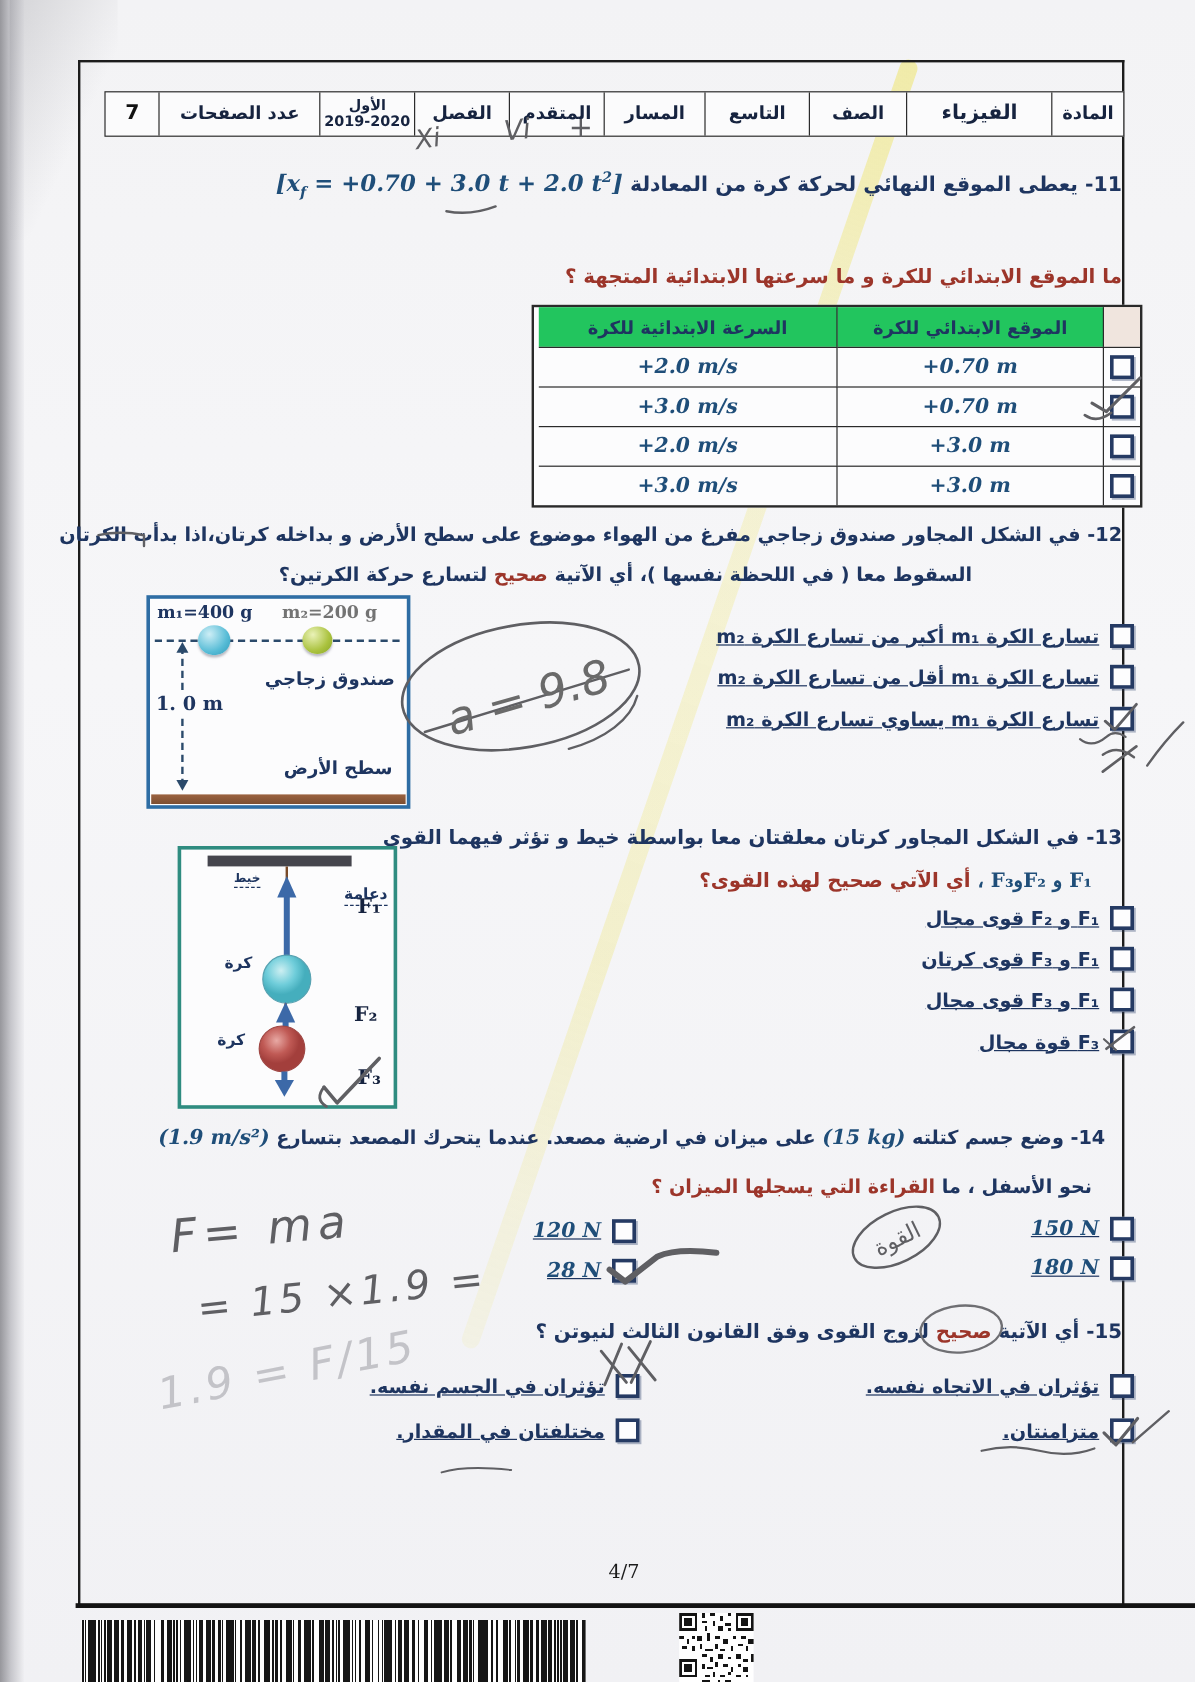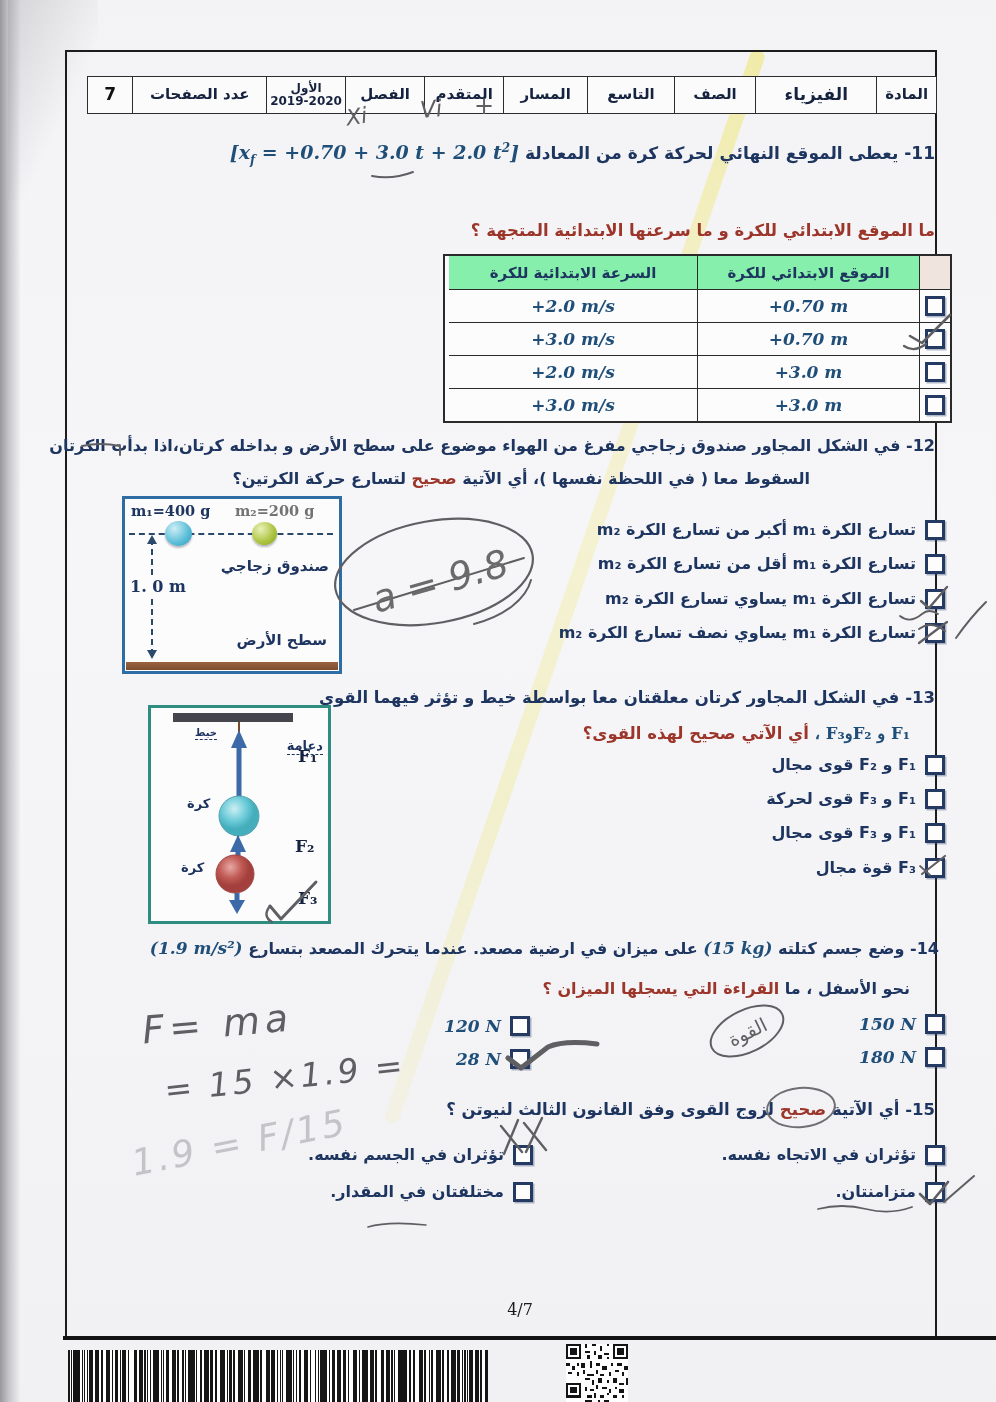--- a/index.html
+++ b/index.html
@@ -33,28 +33,28 @@
        justify-content:center;font-weight:bold;color:#16233f;font-size:15px;line-height:1.05;}
   .hcell:last-child{border-left:none;}
 
   
   .qtable{left:443px;top:254px;width:505px;border:2px solid #2a2a2a;direction:rtl;background:#fcfcfd;}
   .trow{display:grid;grid-template-columns:30px 222px 249px;}
   .tcell{display:flex;align-items:center;justify-content:center;height:32px;}
   .trow .tcell + .tcell{border-left:none;}
   .trow .tcell:nth-child(2),.trow .tcell:nth-child(3){border-right:1.6px solid #2a2a2a;}
   .trow + .trow .tcell{border-top:1.6px solid #2a2a2a;}
-  .thead .tcell{height:33px;background:#86efac;color:#1e3560;font-weight:bold;font-size:15px;}
+  .thead .tcell{height:33px;background:#22c55e;color:#1e3560;font-weight:bold;font-size:15px;}
   .thead .tcell:first-child{background:#f0e5de;}
   .tval{font-family:"DejaVu Serif",serif;font-style:italic;font-weight:bold;color:#1f4e79;
         font-size:17px;direction:ltr;}
 
   
-  .opt{display:flex;gap:9px;direction:rtl;white-space:nowrap;
-       font-weight:bold;font-size:16px;color:#1e3560;}
+  .opt{display:flex;align-items:center;gap:9px;direction:rtl;white-space:nowrap;
+       font-weight:bold;font-size:16px;color:#1e3560;text-decoration:underline;}
   .cb{flex:none;width:14px;height:14px;border:3px solid #253a63;background:#fdfdfe;
       box-shadow:1.5px 1.5px 0 rgba(37,58,99,.35);position:relative;}
   .optn{font-family:"DejaVu Serif",serif;font-style:italic;font-weight:bold;color:#1f4e79;
       font-size:17px;direction:ltr;}
 
   
   .fig12{left:122px;top:496px;width:214px;height:172px;border:3px solid #2e6da4;background:#fcfcfd;}
   .fig12 .dash-h{position:absolute;left:4px;right:6px;top:34px;border-top:2px dashed #2b4a6b;}
   .fig12 .dash-v{position:absolute;left:26px;top:40px;height:116px;border-left:2px dashed #2b4a6b;}
   .arrow-up{position:absolute;width:0;height:0;border-left:5px solid transparent;border-right:5px solid transparent;border-bottom:9px solid #2b4a6b;}
@@ -211,24 +211,20 @@
     <span class="cb"></span>
     <span>تسارع الكرة m₁ أكبر من تسارع الكرة m₂</span>
   </div>
   <div class="abs opt" style="right:51px;top:554px">
     <span class="cb"></span>
     <span>تسارع الكرة m₁ أقل من تسارع الكرة m₂</span>
   </div>
   <div class="abs opt" style="right:51px;top:589px">
     <span class="cb"></span>
     <span>تسارع الكرة m₁ يساوي تسارع الكرة m₂</span>
-  </div>
-  <div class="abs opt" style="right:51px;top:623px">
-    <span class="cb"></span>
-    <span>تسارع الكرة m₁ يساوي نصف تسارع الكرة m₂</span>
   </div>
   <svg class="abs" style="left:916px;top:583px" width="36" height="32">
     <path class="pencil" stroke-width="2.4" stroke="#3f3f43" d="M5 18 L13 25 L31 4"></path>
   </svg>
   <svg class="abs" style="left:898px;top:606px" width="44" height="20">
     <path class="pencil" stroke-width="1.8" d="M2 10 Q 12 18 24 8 Q 31 2 40 8"></path>
   </svg>
   <svg class="abs" style="left:916px;top:618px" width="36" height="32">
     <path class="pencil" stroke-width="2.2" stroke="#4a4a4e" d="M3 25 L31 4"></path>
     <path class="pencil" stroke-width="2" stroke="#4a4a4e" d="M3 11 Q 15 2 29 13"></path>
@@ -281,36 +277,36 @@
     <path class="pencil" stroke-width="3" stroke="#55555a" d="M10 30 L21 43 L56 6"></path>
     <path class="pencil" stroke-width="2.4" stroke="#55555a" d="M10 30 Q 2 40 12 46"></path>
   </svg>
 
   <div class="abs opt" style="right:51px;top:755px">
     <span class="cb"></span>
     <span>F₁ و F₂  قوى مجال</span>
   </div>
   <div class="abs opt" style="right:51px;top:789px">
     <span class="cb"></span>
-    <span>F₁ و F₃  قوى لحركة</span>
+    <span>F₁ و F₃  قوى كرتان</span>
   </div>
   <div class="abs opt" style="right:51px;top:823px">
     <span class="cb"></span>
     <span>F₁ و F₃  قوى  مجال</span>
   </div>
   <div class="abs opt" style="right:51px;top:858px">
     <span class="cb"></span>
     <span>F₃  قوة مجال</span>
   </div>
   <svg class="abs" style="left:918px;top:852px" width="32" height="28">
     <path class="pencil" stroke-width="2.2" stroke="#a7a7aa" d="M4 22 L27 4"></path>
     <path class="pencil" stroke-width="1.8" stroke="#b5b5b8" d="M2 14 L12 23"></path>
   </svg>
 
-  <div class="abs rtl qt nowrap" style="right:57px;top:938px;font-size:16px">
+  <div class="abs rtl qt nowrap" style="right:75px;top:938px;font-size:16px">
     <span>14- وضع جسم كتلته</span>
     <span class="ser" dir="ltr" style="font-size:17px">(15 kg)</span>
     <span>على ميزان في ارضية مصعد. عندما يتحرك المصعد بتسارع</span>
     <span class="ser" dir="ltr" style="font-size:17px">(1.9 m/s²)</span>
   </div>
   <div class="abs rtl qt nowrap" style="right:86px;top:979px;font-size:16px">
     <span>نحو الأسفل ، ما</span>
     <span class="red">القراءة التي يسجلها الميزان ؟</span>
   </div>
 

